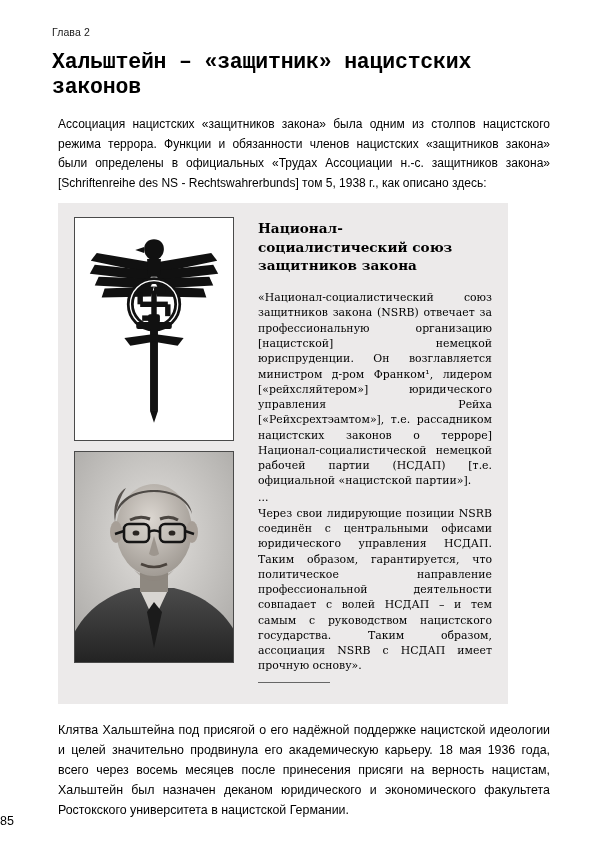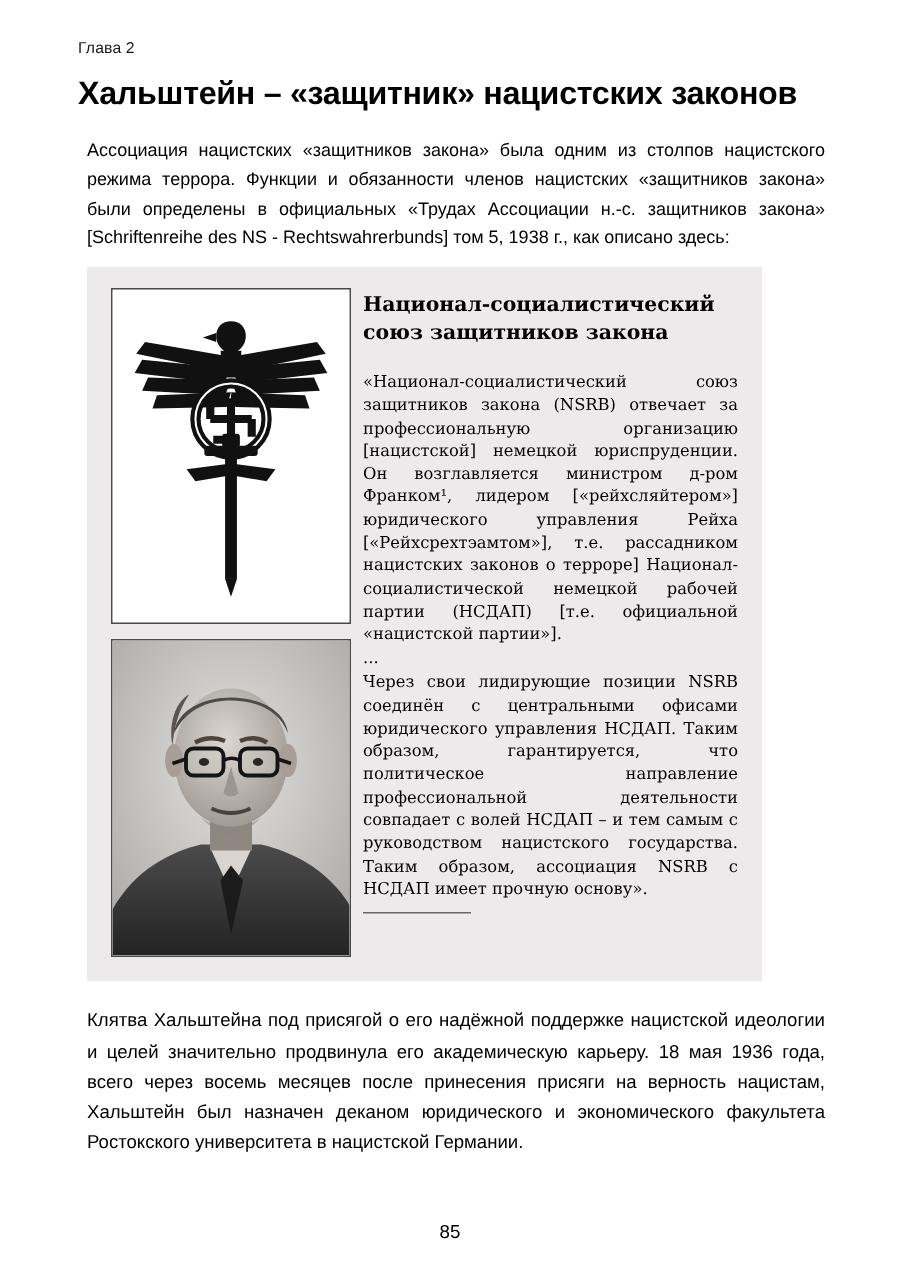--- a/index.html
+++ b/index.html
@@ -21,21 +21,21 @@
     box-sizing: border-box;
     padding: 26px 46px 0 52px;
   }
   .chapter-label {
     font-size: 10.5px;
     color: #1a1a1a;
     margin: 0 0 12px 0;
     letter-spacing: 0.1px;
   }
   .page-title {
-    font-family: Liberation Sans, sans-serif;
+    font-family: Liberation Mono, monospace;
     font-size: 21.5px;
     font-weight: bold;
     line-height: 1.15;
     margin: 0 0 16px 0;
     letter-spacing: -0.2px;
   }
   .body-par {
     font-size: 12px;
     line-height: 1.62;
     text-align: justify;
@@ -44,21 +44,21 @@
   }
   .figure {
     position: relative;
     margin: 8px 0 0 0;
     background: #eceaea;
     width: 450px;
     margin-left: 6px;
     padding: 14px 16px 16px 16px;
     box-sizing: border-box;
     display: flex;
-    gap: 8px;
+    gap: 24px;
   }
   .fig-left {
     width: 160px;
     flex: 0 0 160px;
     display: flex;
     flex-direction: column;
     gap: 10px;
   }
   .emblem-box {
     background: #ffffff;
@@ -121,21 +121,20 @@
     line-height: 1.62;
     text-align: justify;
     margin: 16px 0 0 0;
     padding: 0 4px 0 6px;
   }
   .page-number {
     position: absolute;
     bottom: 22px;
     left: 0;
     width: 600px;
-    text-align: center;
     font-size: 12.5px;
   }
 
   
   .emblem-svg { display: block; width: 100%; height: 100%; }
 
   
   .portrait-svg { display: block; width: 100%; height: 100%; }
 </style>
 </head>

